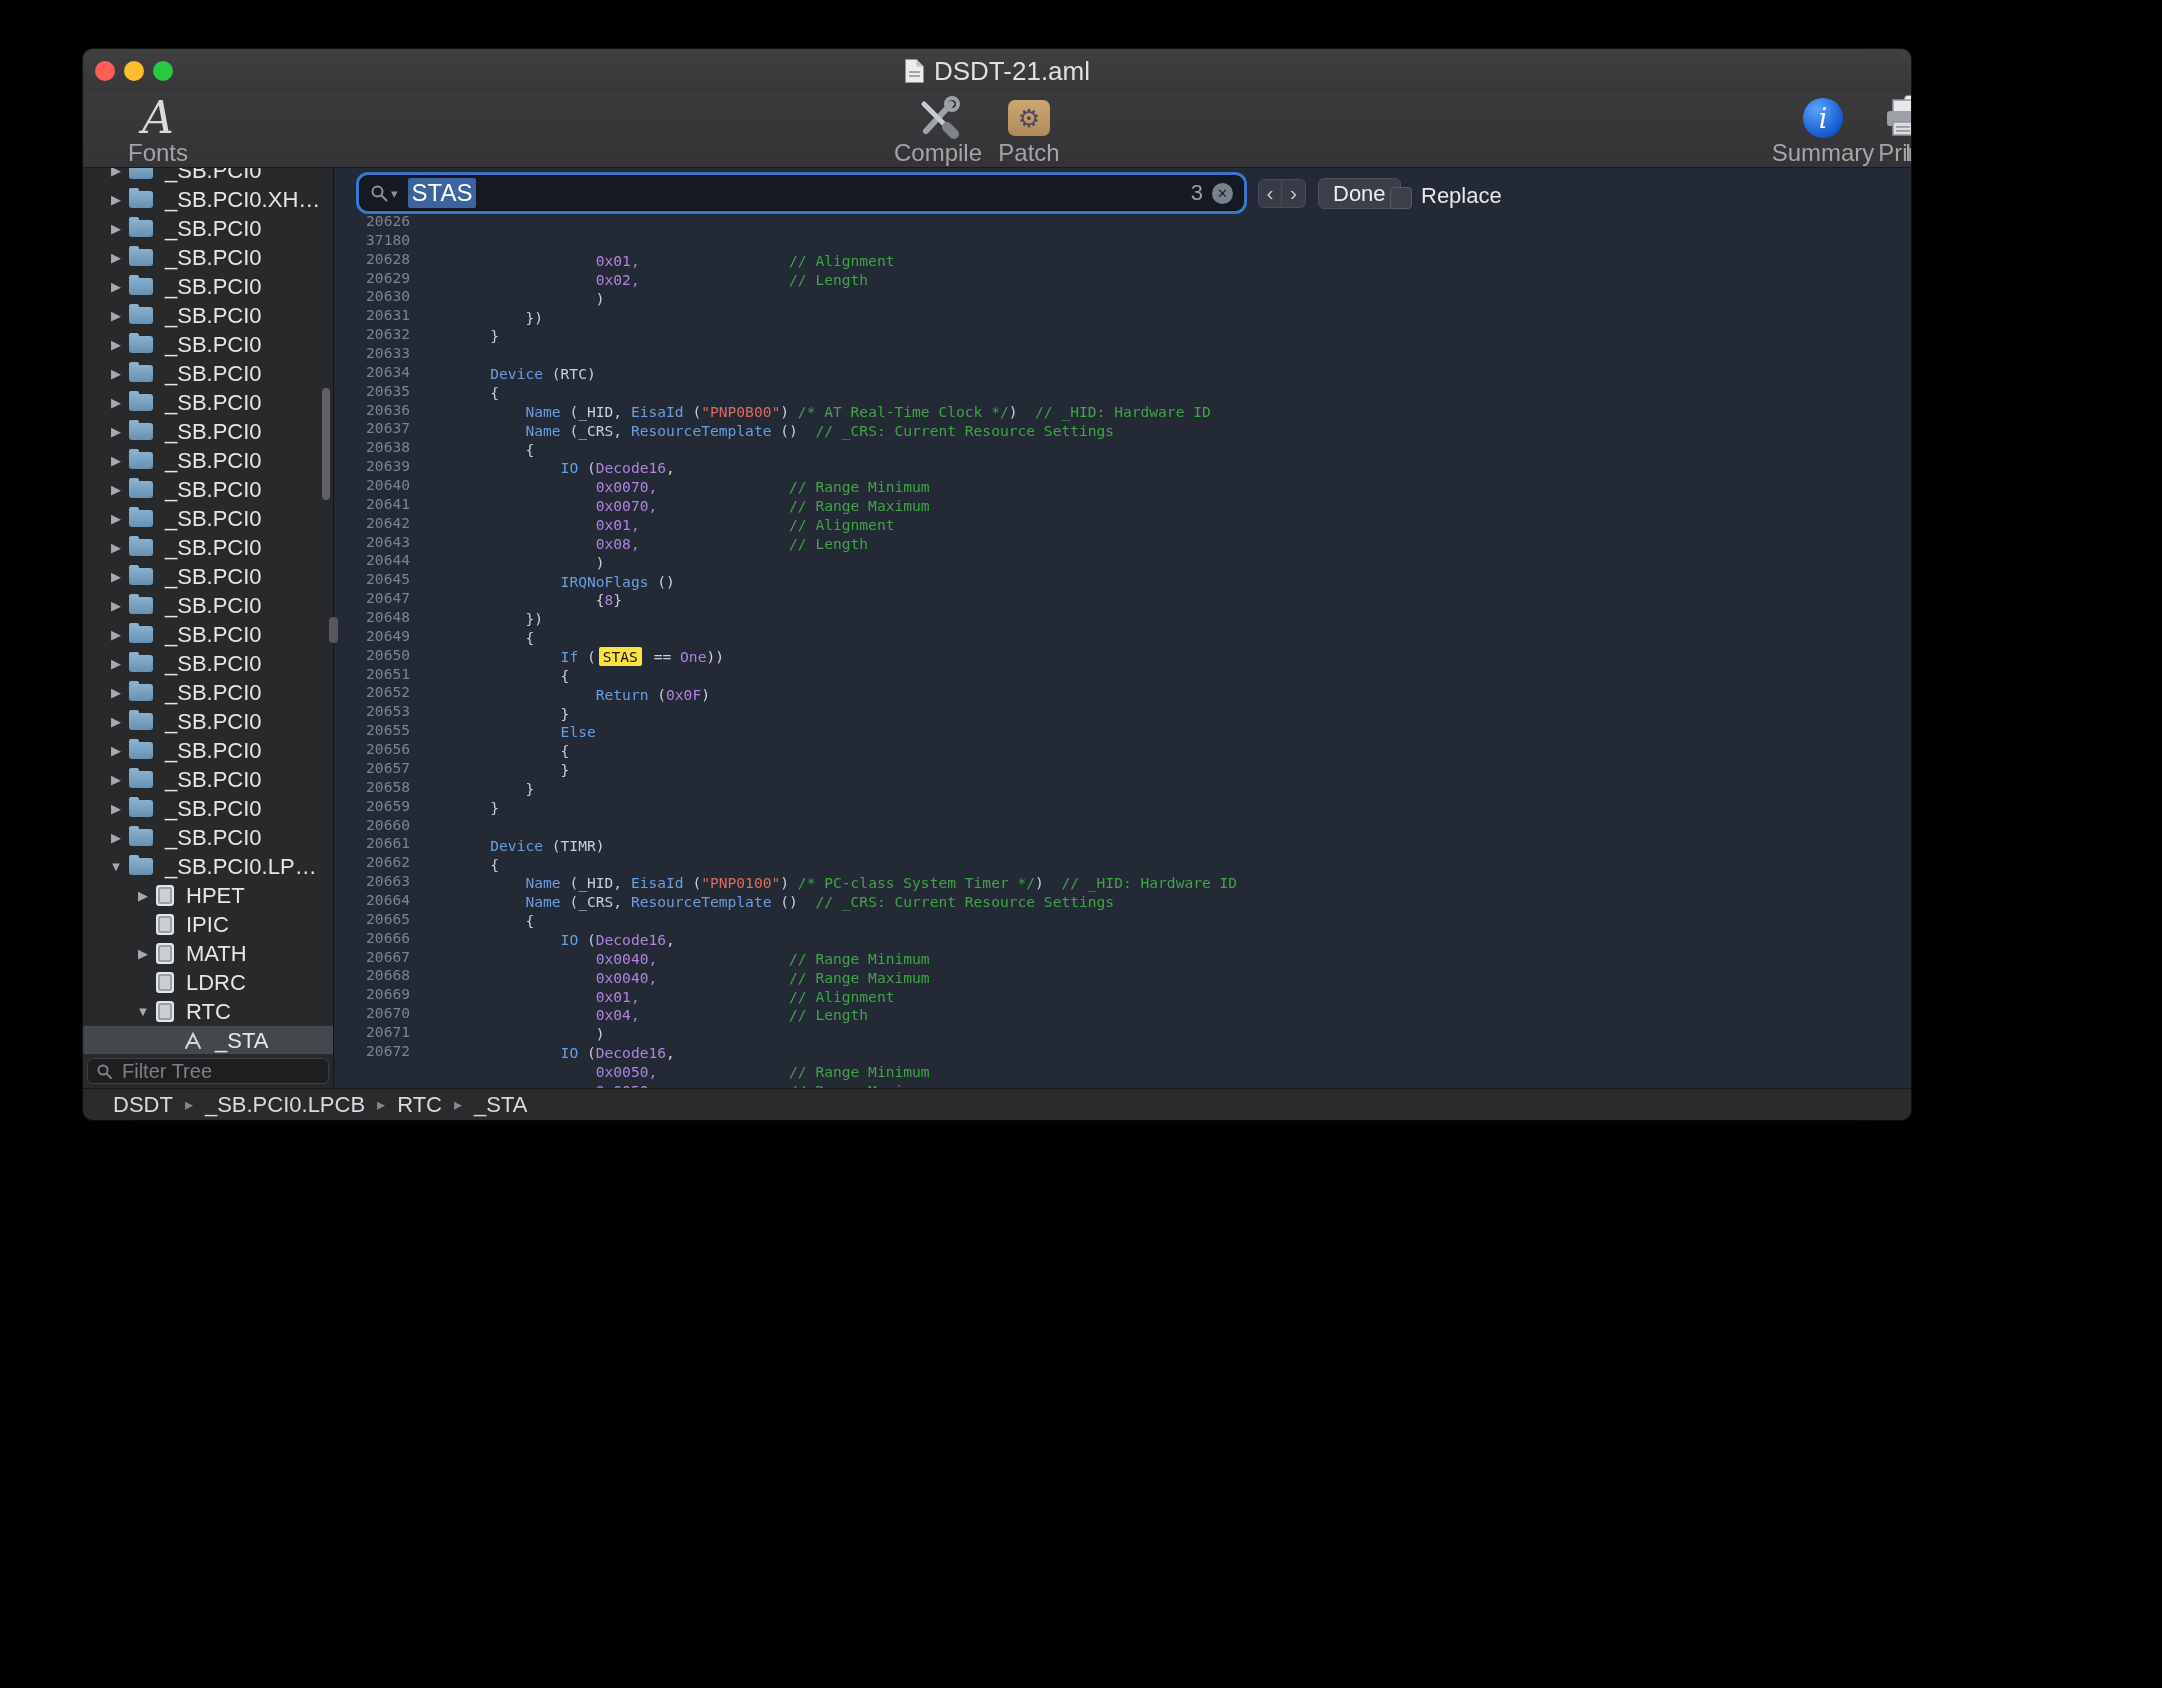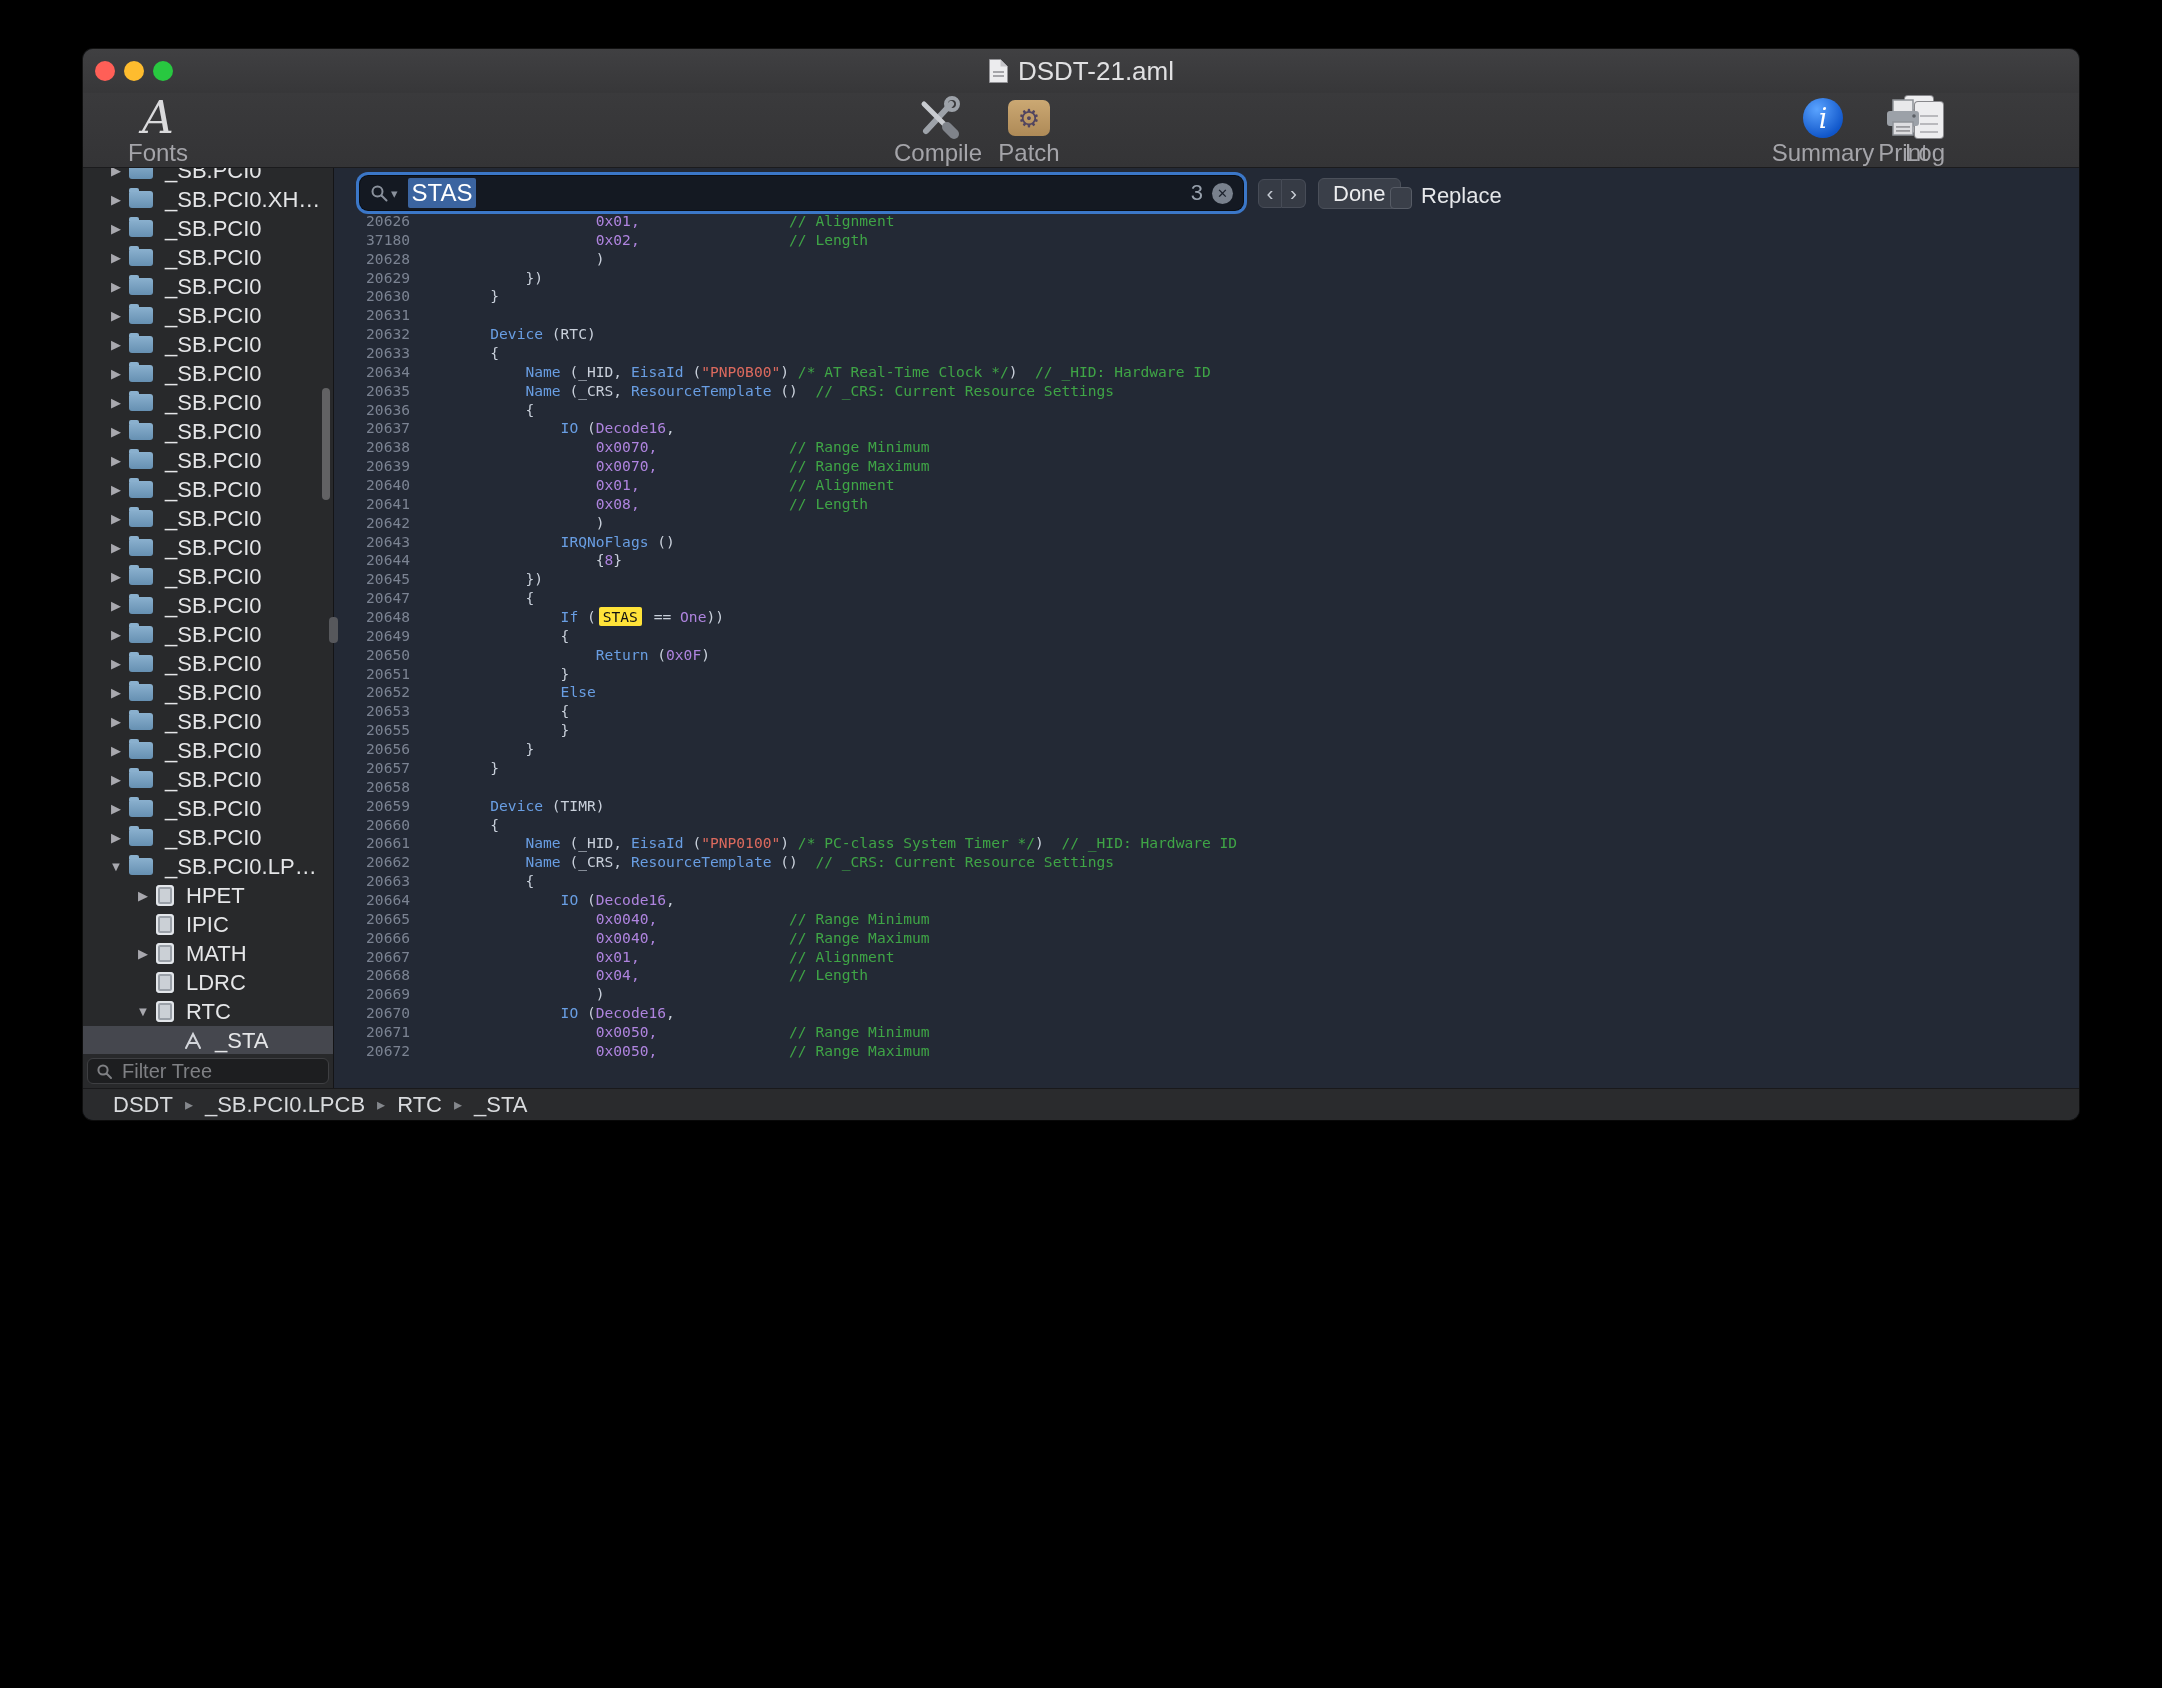--- a/index.html
+++ b/index.html
@@ -3,21 +3,21 @@
 <meta charset="utf-8">
 <style>
   * { box-sizing: border-box; }
   html,body { margin:0; padding:0; }
   body {
     width:2162px; height:1688px; background:#000;
     position:relative; overflow:hidden;
     font-family:"Liberation Sans", sans-serif;
   }
   .window {
-    position:absolute; left:83px; top:49px; width:1996px; height:1071px;
+    position:absolute; left:83px; top:49px; width:1828px; height:1071px;
     border-radius:10px; overflow:hidden; background:#232935;
     box-shadow:0 30px 90px rgba(0,0,0,.85), 0 0 0 1px rgba(255,255,255,.09);
   }
   
   .titlebar { position:absolute; left:0; top:0; right:0; height:44px;
     background:linear-gradient(#404042,#373739); }
   .traffic { position:absolute; left:12px; top:12px; display:flex; gap:9px; }
   .tl { width:20px; height:20px; border-radius:50%; }
   .tl.red{ background:#FF5F57; } .tl.yellow{ background:#FEBC2E; } .tl.green{ background:#28C840; }
   .titlewrap { position:absolute; left:0; right:0; top:0; height:44px;
@@ -99,21 +99,21 @@
     color:#ECEDEF; font-size:22px; line-height:29px; }
   .replace-wrap { position:absolute; left:1056px; top:10px; height:31px;
     display:flex; align-items:flex-end; gap:9px; }
   .checkbox { width:22px; height:22px; background:#3A3F49; border:1px solid #575C66; border-radius:4px; }
   .replace-lbl { font-size:22px; color:#E5E7EA; }
   
   .codewrap { position:absolute; left:0; top:44px; right:0; bottom:0; overflow:hidden;
     font-family:"DejaVu Sans Mono", monospace; font-size:14.6px; line-height:18.87px; }
   .cl { display:flex; height:18.87px; white-space:pre; }
   .ln { width:76px; flex:none; text-align:right; color:#7B8392; }
-  .ct { padding-left:10px; }
+  .ct { padding-left:10px;margin-top:40px; }
   .tk-p { color:#C9D0DB; } .tk-k { color:#699EE3; } .tk-n { color:#AF84DF; }
   .tk-s { color:#DC6A5E; } .tk-c { color:#3FA546; } .tk-a { color:#CF6BAD; }
   .tk-h { background:#FFE339; color:#111; border-radius:2px; padding:1px 4px; margin:0 3px; }
   
   .crumbbar { position:absolute; left:0; right:0; bottom:0; height:32px;
     background:#2A2B2D; border-top:1px solid #19191B;
     display:flex; align-items:center; gap:12px; padding-left:30px;
     font-size:22px; color:#D9DBDE; }
   .bc-sep { color:#85888D; font-size:16px; }
   

